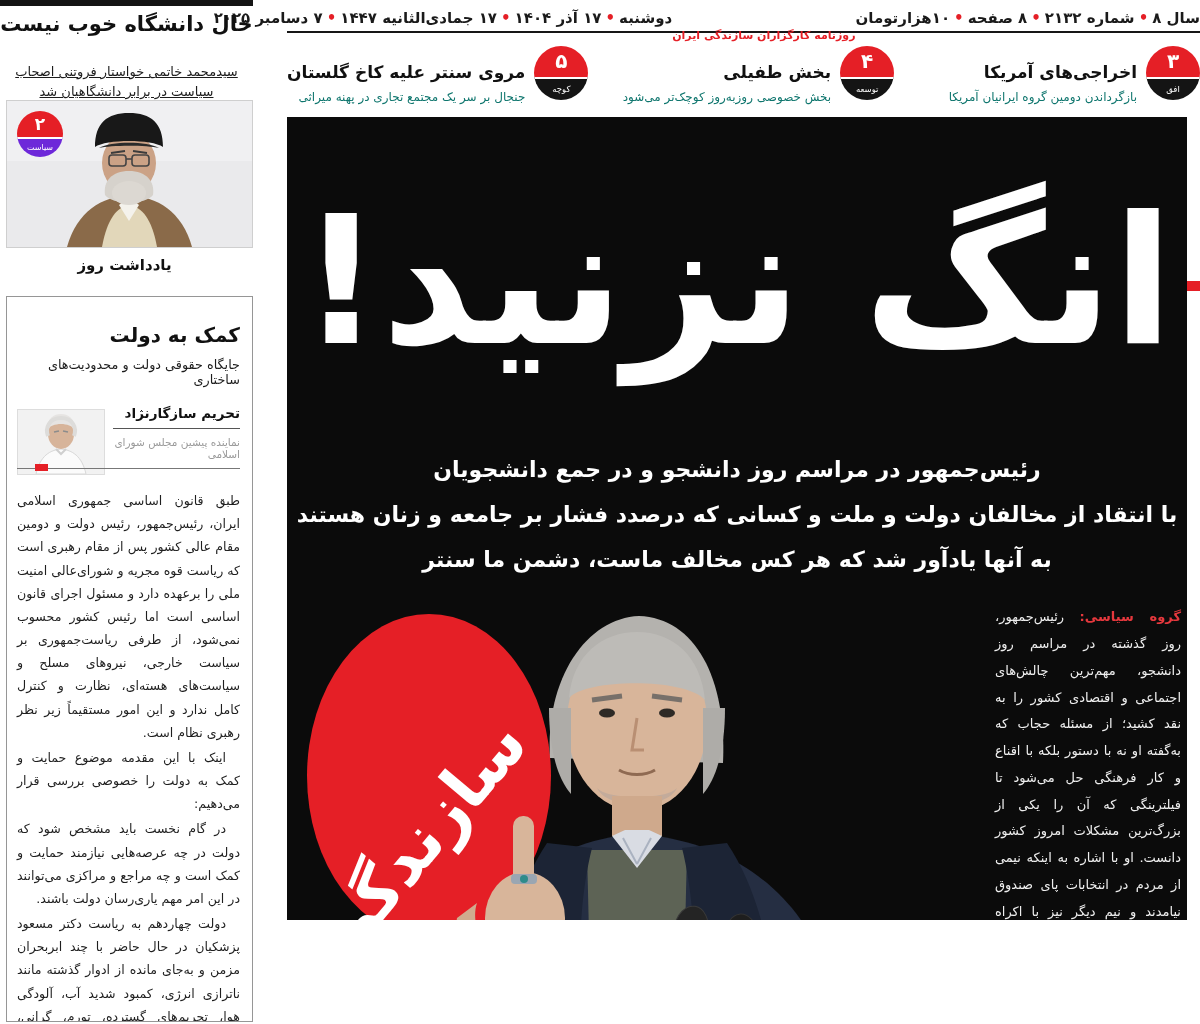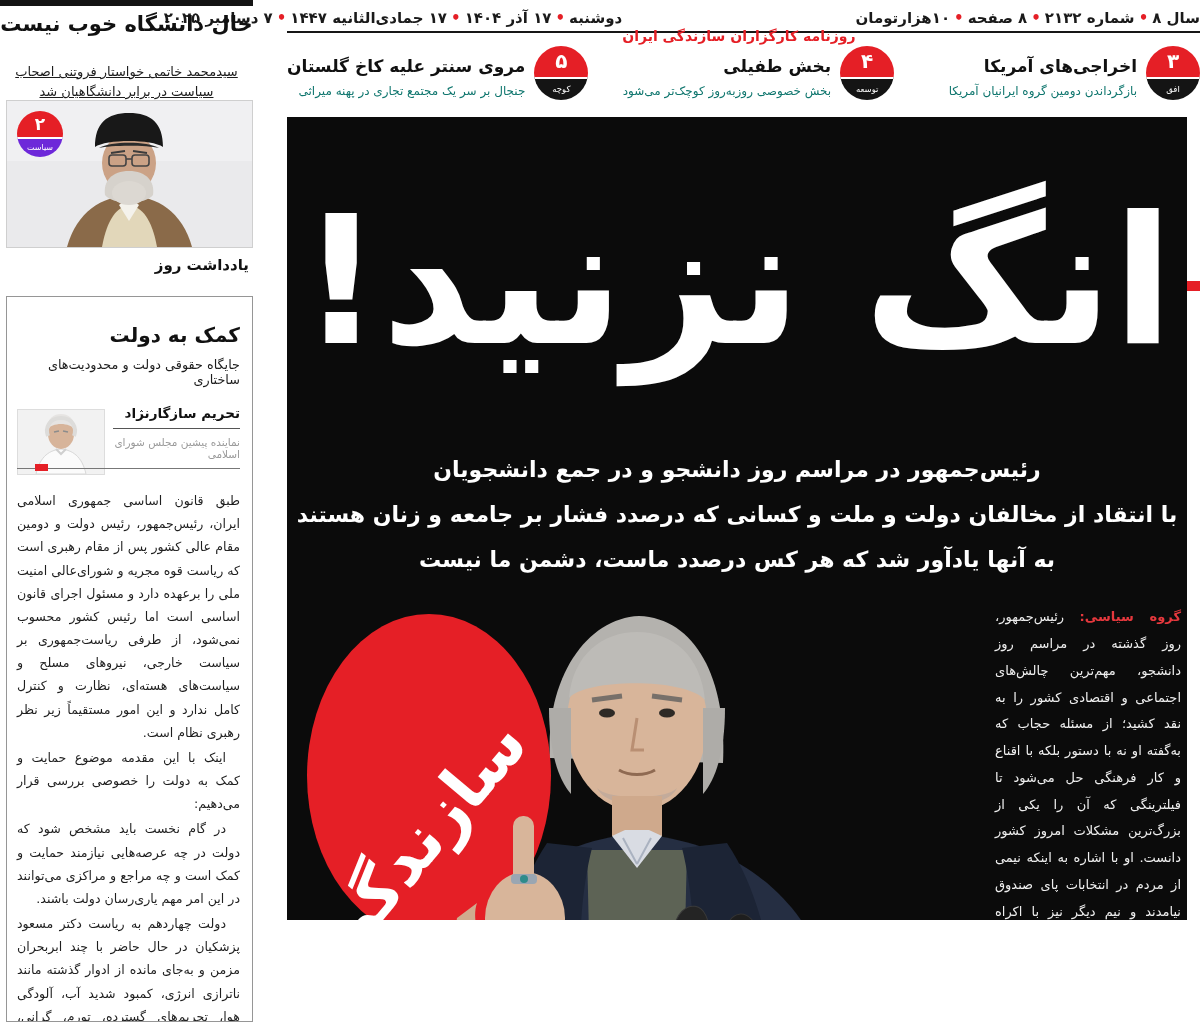--- a/index.html
+++ b/index.html
@@ -2,42 +2,42 @@
 <html lang="fa"><head>
 <meta charset="utf-8">
 <style>
   html,body{margin:0;padding:0;width:1200px;height:1024px;overflow:hidden;background:#fff;
     font-family:"DejaVu Sans","Liberation Sans",sans-serif;}
   .abs{position:absolute;}
   
   .header{left:287px;top:0;width:913px;height:33px;border-bottom:2px solid #161616;
     display:flex;align-items:center;justify-content:space-between;direction:rtl;padding-top:4px;box-sizing:border-box;}
   .meta-line{font-size:15px;font-weight:600;color:#1a1a1a;white-space:nowrap;}
-  .paper-name{font-size:14px;font-weight:800;color:#e51f26;white-space:nowrap;margin-top:36px;}
+  .paper-name{font-size:11px;font-weight:800;color:#e51f26;white-space:nowrap;margin-top:36px;}
   .dot{color:#e51f26;font-weight:900;margin:0 4px;}
   
   .teasers{left:287px;top:46px;width:913px;height:68px;display:flex;direction:rtl;gap:18px;}
   .teaser{flex:1;display:flex;direction:rtl;gap:9px;align-items:flex-start;}
   .badge{width:54px;height:54px;border-radius:50%;overflow:hidden;display:flex;flex-direction:column;flex:none;}
   .badge .b-top{flex:1.25;background:#e51f26;color:#fff;display:flex;align-items:center;justify-content:center;
     font-size:20px;font-weight:800;}
   .badge .b-bot{flex:0.85;background:#141414;border-top:2px solid #fff;color:#fff;display:flex;align-items:center;
     justify-content:center;font-size:8.5px;}
-  .t-title{font-size:17px;font-weight:800;color:#111;margin-top:10px;white-space:nowrap;}
+  .t-title{font-size:17px;font-weight:800;color:#111;margin-top:16px;white-space:nowrap;}
   .t-sub{font-size:12px;color:#0f766e;margin-top:8px;white-space:nowrap;}
   
   .sb-topbar{left:0;top:0;width:253px;height:6px;background:#141414;}
   .sb-title{left:0;top:12px;width:253px;text-align:center;font-size:21px;font-weight:800;color:#111;direction:rtl;}
   .sb-sub{left:4px;top:62px;width:245px;text-align:center;font-size:13px;color:#1c1c1c;line-height:1.55;direction:rtl;text-decoration:underline;}
   .sb-photo{left:6px;top:100px;width:247px;height:148px;background:#e9e9ec;border:1px solid #cfcfcf;box-sizing:border-box;overflow:hidden;}
   .sb-badge{position:absolute;left:10px;top:10px;width:46px;height:46px;border-radius:50%;overflow:hidden;
     display:flex;flex-direction:column;z-index:3;}
   .sb-badge .b-top{flex:1.25;background:#e51f26;color:#fff;display:flex;align-items:center;justify-content:center;font-size:17px;font-weight:800;}
   .sb-badge .b-bot{flex:0.9;background:#6d28d9;border-top:2px solid #fff;color:#fff;display:flex;align-items:center;justify-content:center;font-size:8px;}
-  .sb-kicker{left:0;top:256px;width:253px;text-align:right;font-size:15px;font-weight:800;color:#111;direction:rtl;padding-right:4px;box-sizing:border-box;}
+  .sb-kicker{left:0;top:256px;width:253px;text-align:center;font-size:15px;font-weight:800;color:#111;direction:rtl;padding-right:4px;box-sizing:border-box;}
   .sb-kicker-bar{left:auto;right:0;top:281px;width:126px;height:10px;background:#e51f26;}
   .sb-note{left:6px;top:296px;width:247px;height:726px;border:1px solid #969696;box-sizing:border-box;
     padding:26px 12px 10px 10px;overflow:hidden;direction:rtl;}
   .note-title{font-size:20px;font-weight:800;color:#111;text-align:right;}
   .note-sub{font-size:12.8px;color:#1c1c1c;text-align:right;margin-top:10px;}
   .author{position:relative;margin-top:18px;min-height:72px;}
   .author-photo{position:absolute;left:0;top:4px;width:88px;height:66px;background:#f0f0f0;border:1px solid #ddd;box-sizing:border-box;}
   .author-text{margin-left:96px;}
   .author-name{font-size:13.5px;font-weight:800;color:#111;text-align:right;padding-bottom:7px;border-bottom:1px solid #555;}
   .author-role{font-size:10.5px;color:#9a9a9a;text-align:right;padding-top:7px;}
@@ -163,21 +163,21 @@
     <p class="indent">دولت چهاردهم به ریاست دکتر مسعود پزشکیان در حال حاضر با چند ابربحران مزمن و به‌جای مانده از ادوار گذشته مانند ناترازی انرژی، کمبود شدید آب، آلودگی هوا، تحریم‌های گسترده، تورم، گرانی، فساد فراگیر، سازمان اداری و مدیریتی ناکارآمد و صدها مشکل خرد و کلان دیگر روبه‌روست که با توجه به اختیارات و منابع محدود قادر به حل و یا کاهش همه بحران‌ها و مشکلات کشور نیست و برای عبور از آنها شدیداً نیازمند حمایت و کمک سه مرجع مهم حاکمیت، ملت و دولت است.</p>
 
   </div>
 </div>
 
 <div class="abs hero">
   <div class="hero-title">انگ نزنید!</div>
   <div class="hero-deck">
     <div>رئیس‌جمهور در مراسم روز دانشجو و در جمع دانشجویان</div>
     <div>با انتقاد از مخالفان دولت و ملت و کسانی که درصدد فشار بر جامعه و زنان هستند</div>
-    <div>به آنها یادآور شد که هر کس درصدد ماست، دشمن ما نیست</div>
+    <div>به آنها یادآور شد که هر کس مخالف ماست، دشمن ما سنتر</div>
   </div>
   <div class="hero-body">
     <div class="hero-article">
       <p><span class="kicker-red">گروه سیاسی:</span><span> رئیس‌جمهور، روز گذشته در مراسم روز دانشجو، مهم‌ترین چالش‌های اجتماعی و اقتصادی کشور را به نقد کشید؛ از مسئله حجاب که به‌گفته او نه با دستور بلکه با اقناع و کار فرهنگی حل می‌شود تا فیلترینگی که آن را یکی از بزرگ‌ترین مشکلات امروز کشور دانست. او با اشاره به اینکه نیمی از مردم در انتخابات پای صندوق نیامدند و نیم دیگر نیز با اکراه آمدند؛ تأکید کرد که این اتفاق باید مسئولان را متوجه یک حقیقت روشن کند، اینکه «همه برای ایران‌اند، چه آمده باشند و چه نیامده باشند». پزشکیان در این مراسم با بیان اینکه «به‌راحتی به کسی که نظری متفاوت از نظر ما مطرح می‌کند</span></p>
     </div>
     <div class="hero-photo">
       <svg width="694" height="460" viewBox="0 0 694 460">
 
         <ellipse cx="142" cy="218" rx="122" ry="162" fill="#e51f26"></ellipse>
         <text transform="translate(148,300) rotate(-50)" text-anchor="middle" font-size="66" font-weight="bold" fill="#ffffff">سازندگی</text>

